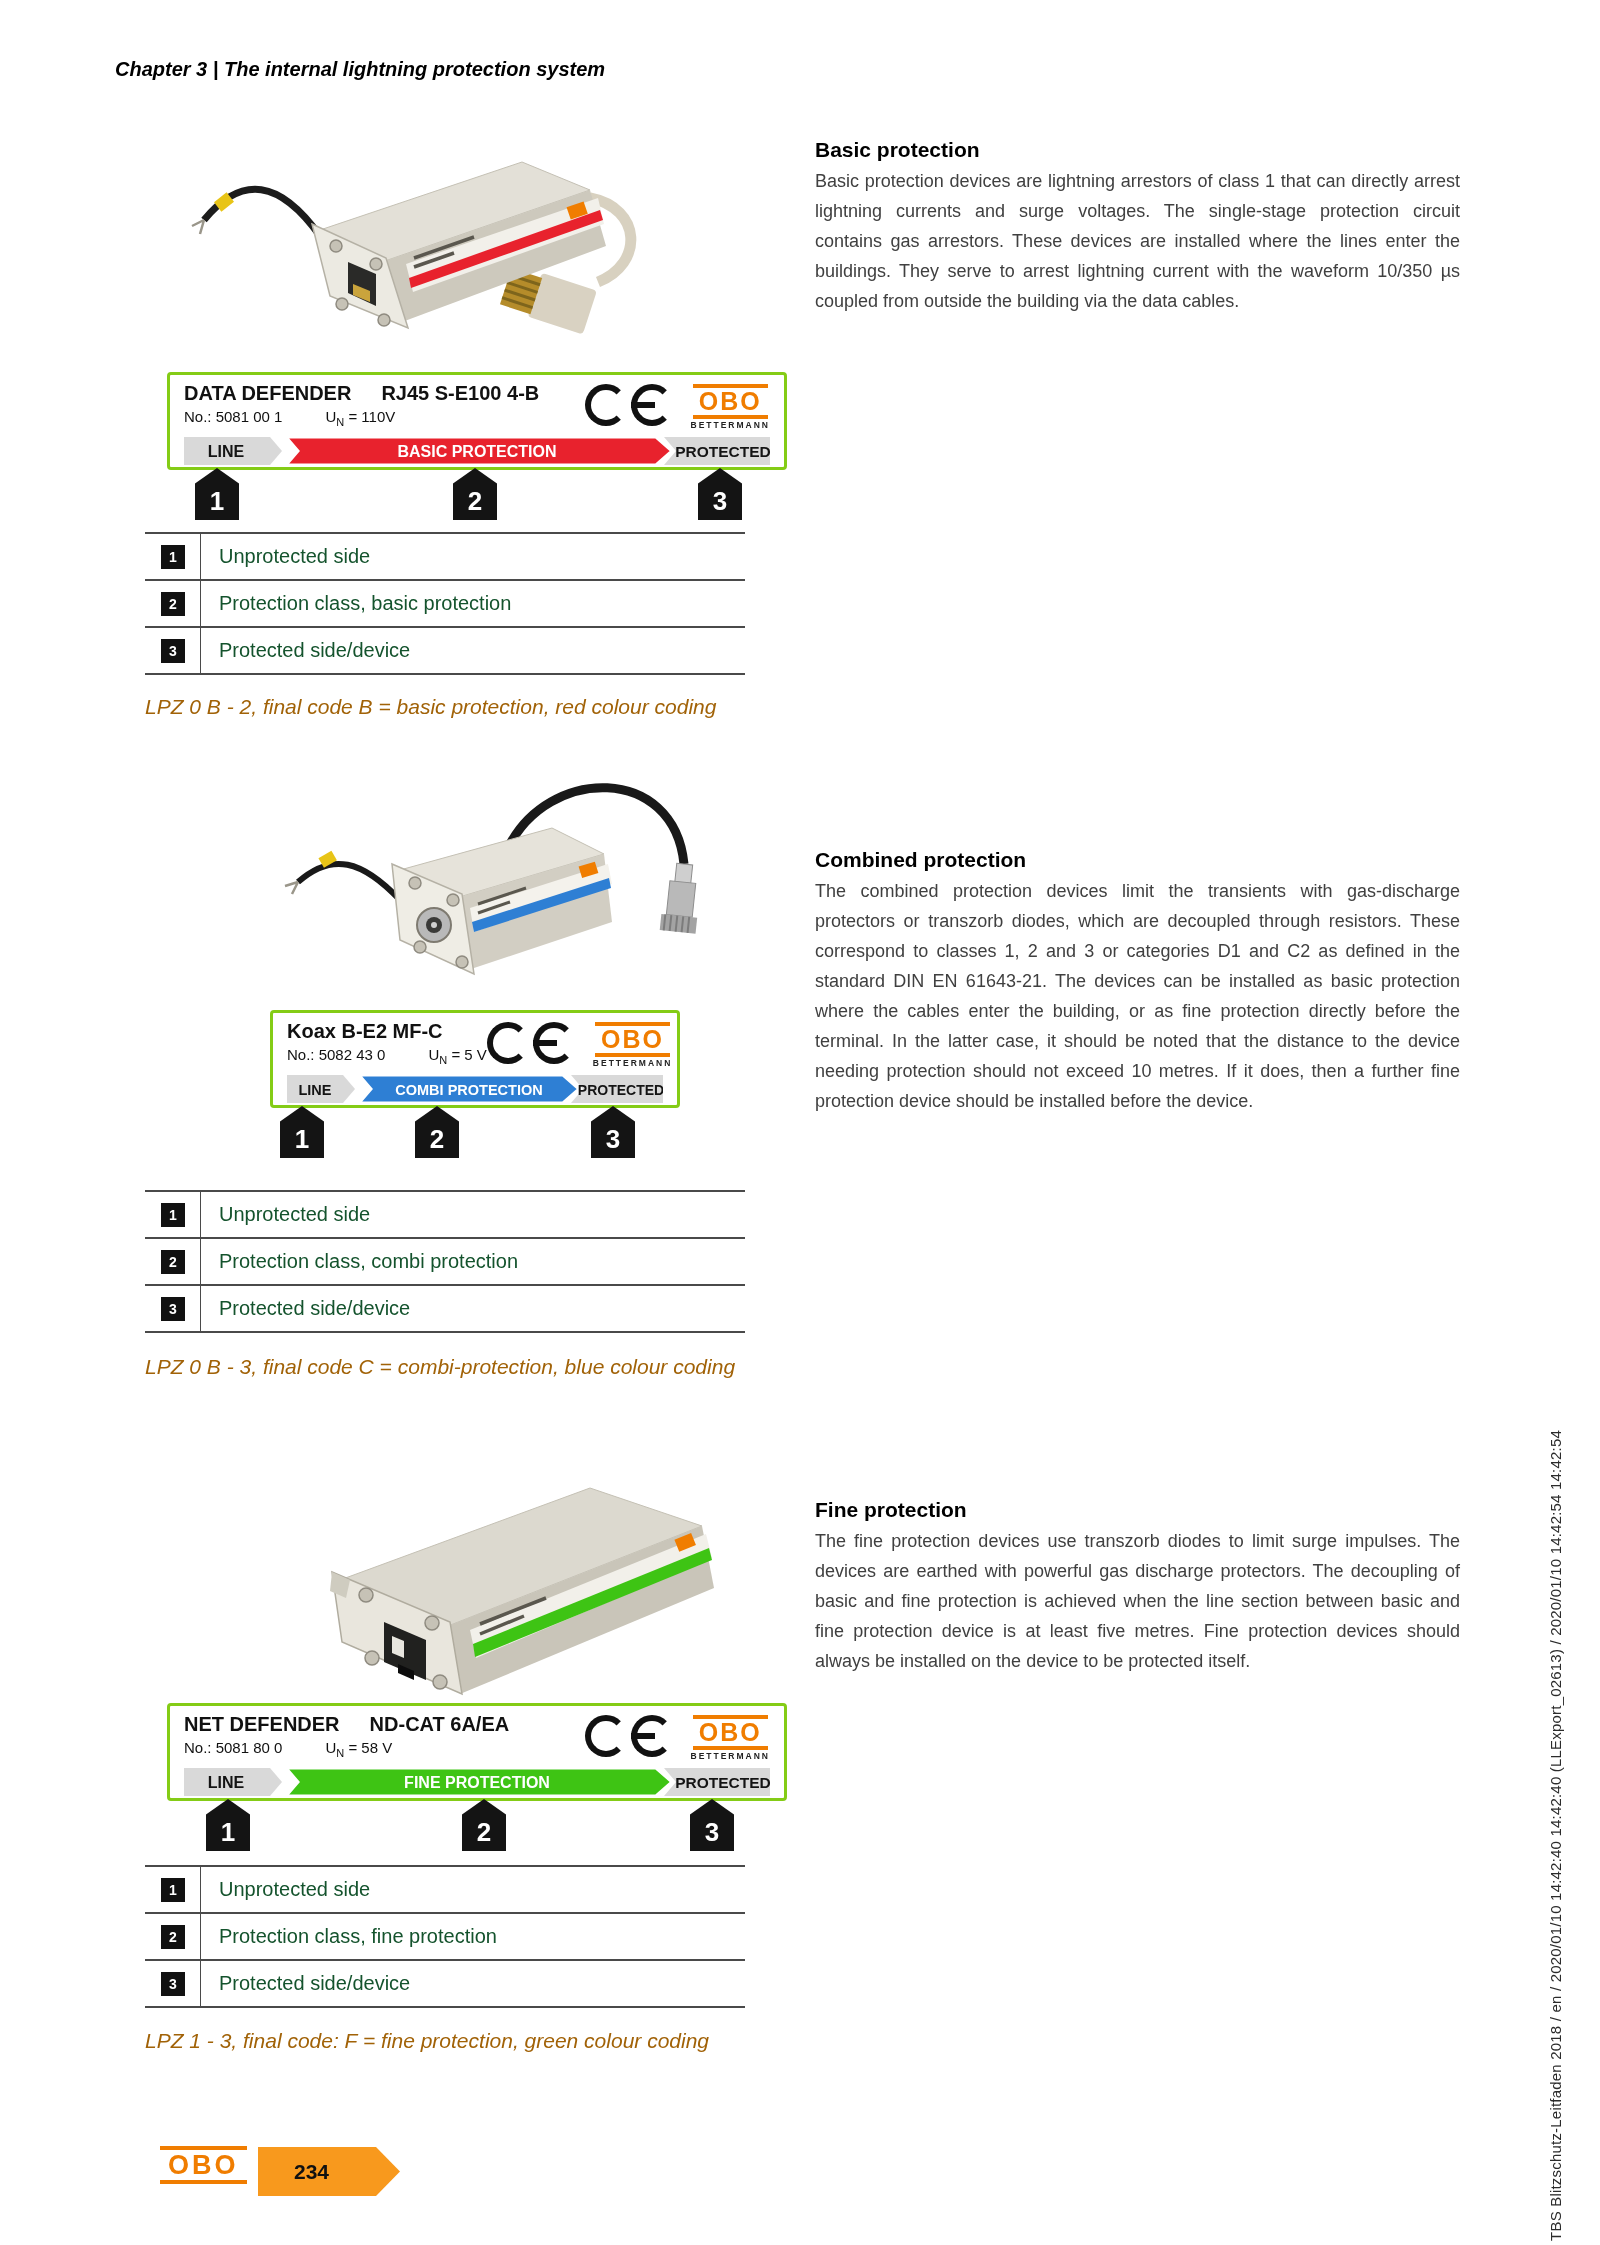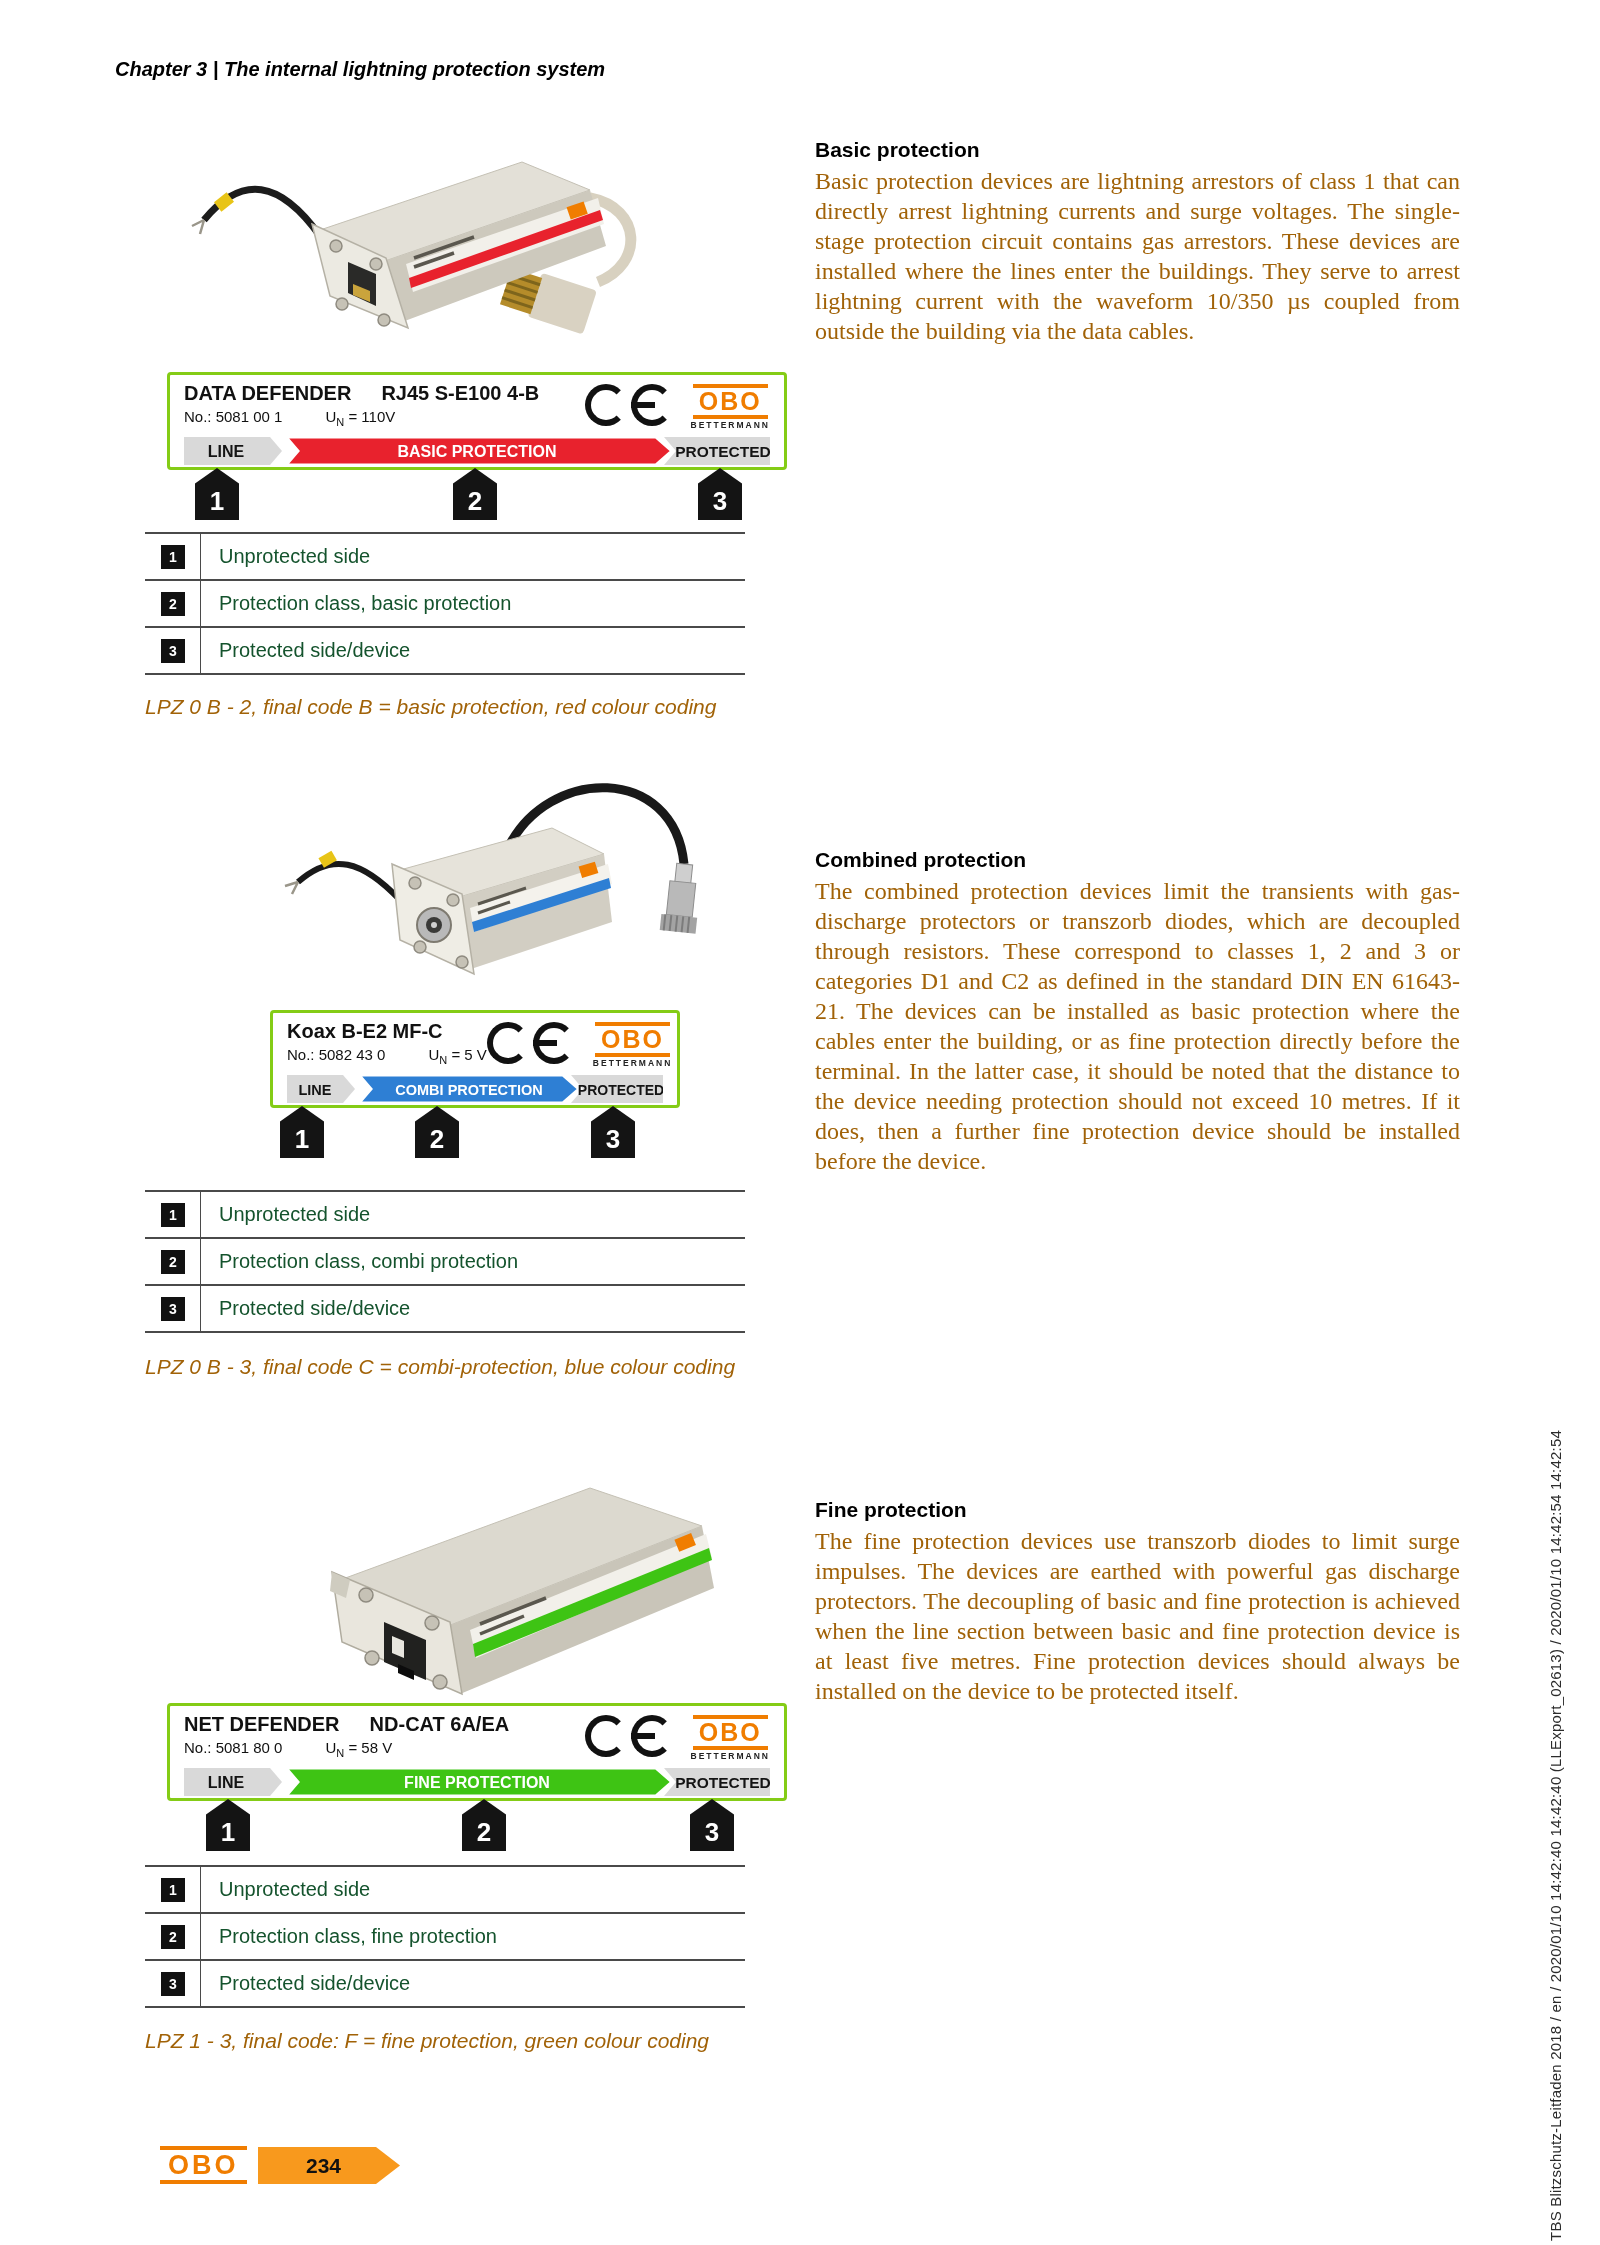--- a/index.html
+++ b/index.html
@@ -4,21 +4,21 @@
 <style>
   html,body{margin:0;padding:0;background:#fff;}
   .page{position:relative;width:1600px;height:2245px;background:#fff;overflow:hidden;
         font-family:"Liberation Sans",sans-serif;color:#111;}
 
   .header{position:absolute;left:115px;top:58px;font-size:20px;font-weight:bold;color:#000;font-style:italic;}
 
   
   .rtext{position:absolute;left:815px;width:645px;}
   .rtext h3{margin:0 0 4px 0;font-size:21px;font-weight:bold;color:#000;}
-  .rtext p{margin:0;font-size:24px;line-height:30px;text-align:justify;color:#a16207;font-family:Liberation Serif, serif;}
+  .rtext p{margin:0;font-size:18px;line-height:30px;text-align:justify;color:#404040;}
 
   
   .pbox{position:absolute;box-sizing:border-box;background:#fff;border:3px solid #84cc16;
         border-radius:4px;padding:7px 14px 2px 14px;}
   .pbox-top{display:flex;justify-content:space-between;align-items:flex-start;}
   .pbox-title{font-size:20px;font-weight:bold;white-space:nowrap;}
   .pbox-model{margin-left:30px;}
   .pbox-sub{font-size:15px;margin-top:3px;margin-bottom:9px;white-space:nowrap;}
   .pbox-un{margin-left:43px;}
   .pbox-un sub{font-size:11px;}
@@ -60,23 +60,23 @@
         line-height:29px;text-align:justify;}
 
   
   .sidebar-meta{position:absolute;right:36px;bottom:4px;writing-mode:vertical-rl;
         transform:rotate(180deg);font-size:15px;color:#2b2b2b;letter-spacing:.2px;white-space:nowrap;}
 
   
   .footer-logo{position:absolute;left:160px;top:2146px;}
   .footer-logo .obo-word{font-size:27px;border-top:4px solid #f07d00;border-bottom:4px solid #f07d00;
         color:#f07d00;font-weight:800;letter-spacing:3px;padding:1px 8px;display:inline-block;line-height:1.05;}
-  .page-tag{position:absolute;left:258px;top:2147px;width:142px;height:37px;background:#f8991d;
+  .page-tag{position:absolute;left:258px;top:2147px;width:142px;height:49px;background:#f8991d;
         clip-path:polygon(0 0,calc(100% - 24px) 0,100% 50%,calc(100% - 24px) 100%,0 100%);
-        display:flex;align-items:center;padding-left:48px;box-sizing:border-box;
+        display:flex;align-items:center;padding-left:36px;box-sizing:border-box;
         font-size:21px;font-weight:bold;color:#111;}
 
   .photo{position:absolute;}
 </style>
 </head>
 <body>
 
 <div class="page">
 
   <div class="header">Chapter 3 | The internal lightning protection system</div>

